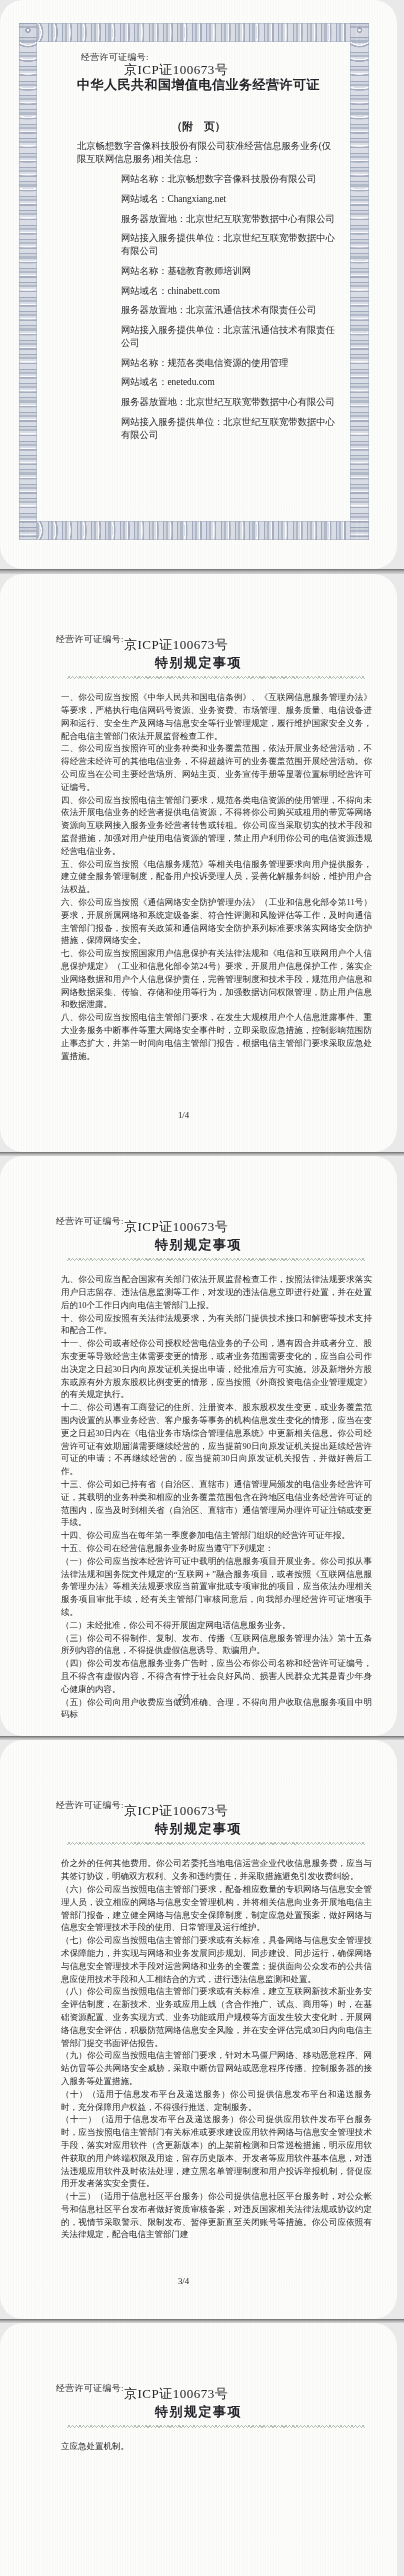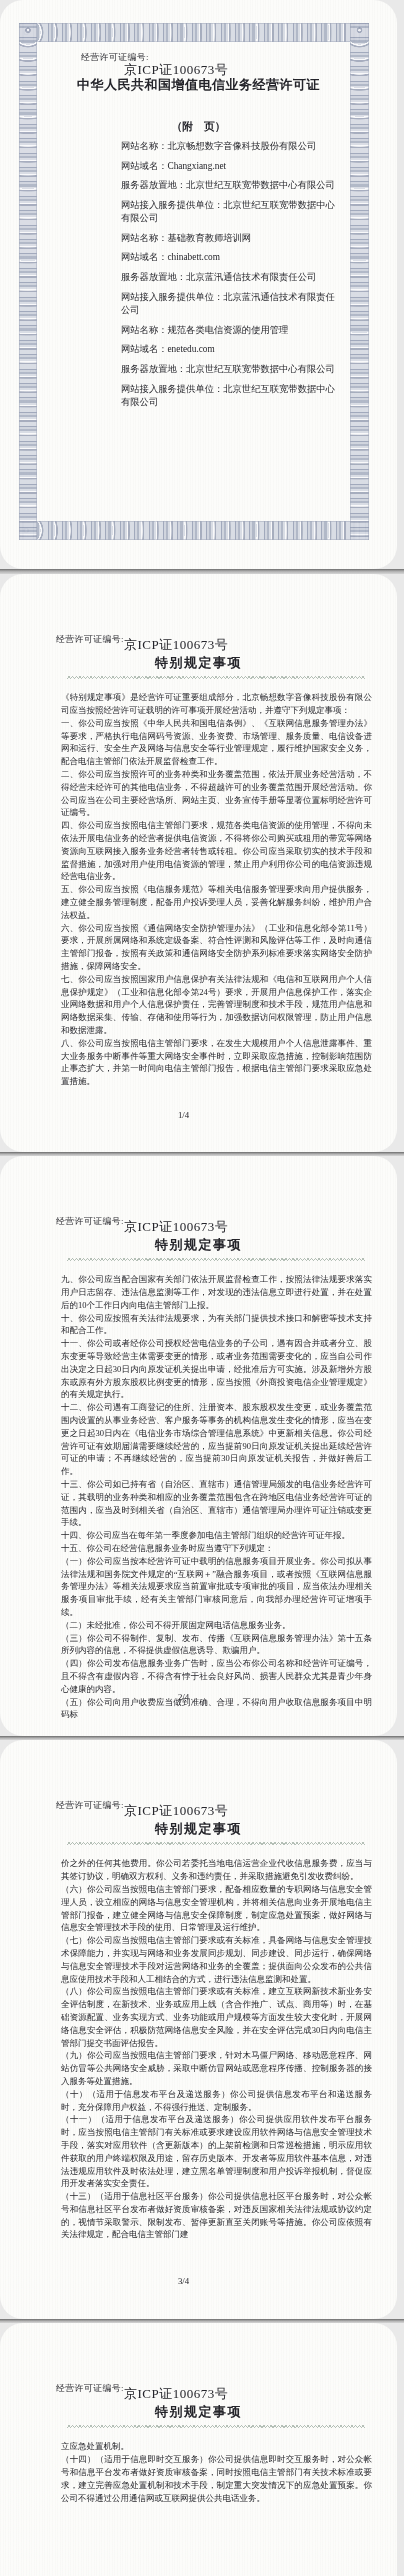--- a/index.html
+++ b/index.html
@@ -63,20 +63,21 @@
     <div class="orn orn-v" style="left:18.5px; top:23px; width:18.5px; height:517px;"></div>
     <div class="orn orn-v" style="left:350px; top:23px; width:18.5px; height:517px;"></div>
 
     <span class="lic-label" style="left:81px; top:52px;">经营许可证编号:</span>
     <span class="lic-no" style="left:124px; top:61px;">京ICP证100673号</span>
 
     <div class="main-title" style="top:76px;">中华人民共和国增值电信业务经营许可证</div>
     <div class="sub-title" style="top:100px;margin-top:20px;">（附　页）</div>
 
     <div class="cover-body">
+      <p class="intro">北京畅想数字音像科技股份有限公司获准经营信息服务业务(仅限互联网信息服务)相关信息：</p>
       <div>
           <p class="cert-line">网站名称：北京畅想数字音像科技股份有限公司</p>
           <p class="cert-line">网站域名：Changxiang.net</p>
           <p class="cert-line">服务器放置地：北京世纪互联宽带数据中心有限公司</p>
           <p class="cert-line">网站接入服务提供单位：北京世纪互联宽带数据中心有限公司</p>
           <p class="cert-line">网站名称：基础教育教师培训网</p>
           <p class="cert-line">网站域名：chinabett.com</p>
           <p class="cert-line">服务器放置地：北京蓝汛通信技术有限责任公司</p>
           <p class="cert-line">网站接入服务提供单位：北京蓝汛通信技术有限责任公司</p>
           <p class="cert-line">网站名称：规范各类电信资源的使用管理</p>
@@ -88,21 +89,20 @@
   </section>
 
   <div class="divider"></div>
 
   <section class="page" style="height:578px;">
     <span class="lic-label" style="left:56px; top:60px;">经营许可证编号:</span>
     <span class="lic-no" style="left:124px; top:62px;">京ICP证100673号</span>
     <div class="annex-title" style="top:80px;">特别规定事项</div>
     <div class="zigzag" style="top:102px;"></div>
     <div class="annex-body">
-        <p class="para">《特别规定事项》是经营许可证重要组成部分，北京畅想数字音像科技股份有限公司应当按照经营许可证载明的许可事项开展经营活动，并遵守下列规定事项：</p>
         <p class="para">一、你公司应当按照《中华人民共和国电信条例》、《互联网信息服务管理办法》等要求，严格执行电信网码号资源、业务资费、市场管理、服务质量、电信设备进网和运行、安全生产及网络与信息安全等行业管理规定，履行维护国家安全义务，配合电信主管部门依法开展监督检查工作。</p>
         <p class="para">二、你公司应当按照许可的业务种类和业务覆盖范围，依法开展业务经营活动，不得经营未经许可的其他电信业务，不得超越许可的业务覆盖范围开展经营活动。你公司应当在公司主要经营场所、网站主页、业务宣传手册等显著位置标明经营许可证编号。</p>
         <p class="para">四、你公司应当按照电信主管部门要求，规范各类电信资源的使用管理，不得向未依法开展电信业务的经营者提供电信资源，不得将你公司购买或租用的带宽等网络资源向互联网接入服务业务经营者转售或转租。你公司应当采取切实的技术手段和监督措施，加强对用户使用电信资源的管理，禁止用户利用你公司的电信资源违规经营电信业务。</p>
         <p class="para">五、你公司应当按照《电信服务规范》等相关电信服务管理要求向用户提供服务，建立健全服务管理制度，配备用户投诉受理人员，妥善化解服务纠纷，维护用户合法权益。</p>
         <p class="para">六、你公司应当按照《通信网络安全防护管理办法》（工业和信息化部令第11号）要求，开展所属网络和系统定级备案、符合性评测和风险评估等工作，及时向通信主管部门报备，按照有关政策和通信网络安全防护系列标准要求落实网络安全防护措施，保障网络安全。</p>
         <p class="para">七、你公司应当按照国家用户信息保护有关法律法规和《电信和互联网用户个人信息保护规定》（工业和信息化部令第24号）要求，开展用户信息保护工作，落实企业网络数据和用户个人信息保护责任，完善管理制度和技术手段，规范用户信息和网络数据采集、传输、存储和使用等行为，加强数据访问权限管理，防止用户信息和数据泄露。</p>
         <p class="para">八、你公司应当按照电信主管部门要求，在发生大规模用户个人信息泄露事件、重大业务服务中断事件等重大网络安全事件时，立即采取应急措施，控制影响范围防止事态扩大，并第一时间向电信主管部门报告，根据电信主管部门要求采取应急处置措施。</p>
       </div>
     <div class="page-num">1/4</div>
   </section>
@@ -153,19 +153,18 @@
 
   <div class="divider thin"></div>
 
   <section class="page" style="height:550px;">
     <span class="lic-label" style="left:56px; top:60px;">经营许可证编号:</span>
     <span class="lic-no" style="left:124px; top:62px;">京ICP证100673号</span>
     <div class="annex-title" style="top:80px;">特别规定事项</div>
     <div class="zigzag" style="top:102px;"></div>
     <div class="annex-body">
         <p class="para">立应急处置机制。</p>
-        <p class="para">（十四）（适用于信息即时交互服务）你公司提供信息即时交互服务时，对公众帐号和信息平台发布者做好资质审核备案，同时按照电信主管部门有关技术标准或要求，建立完善应急处置机制和技术手段，制定重大突发情况下的应急处置预案。你公司不得通过公用通信网或互联网提供公共电话业务。</p>
       </div>
 
   </section>
 
 </div>
 
 
 </body></html>

